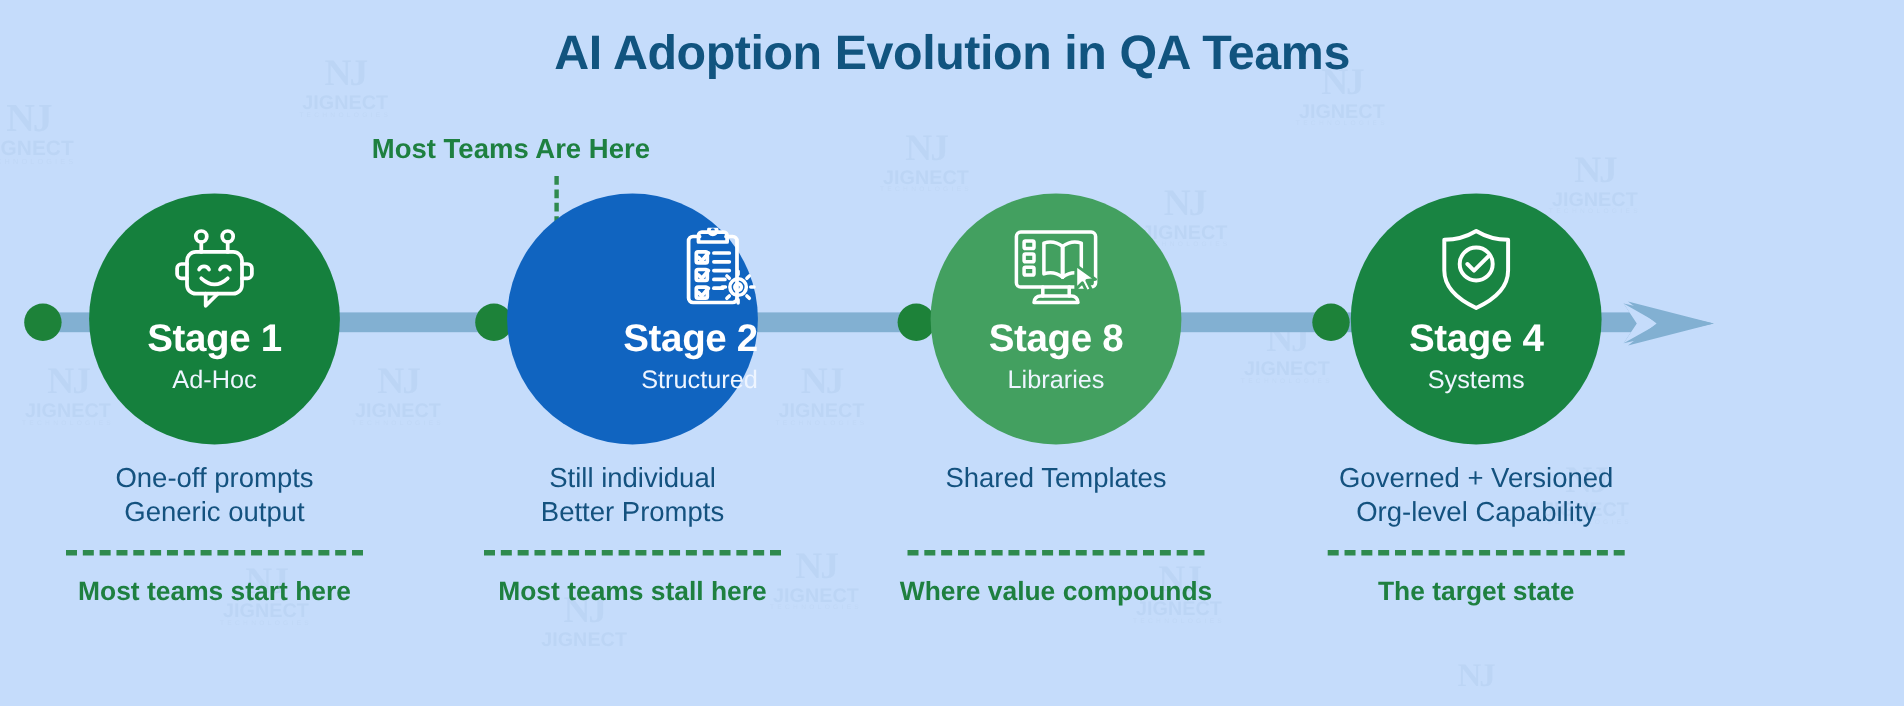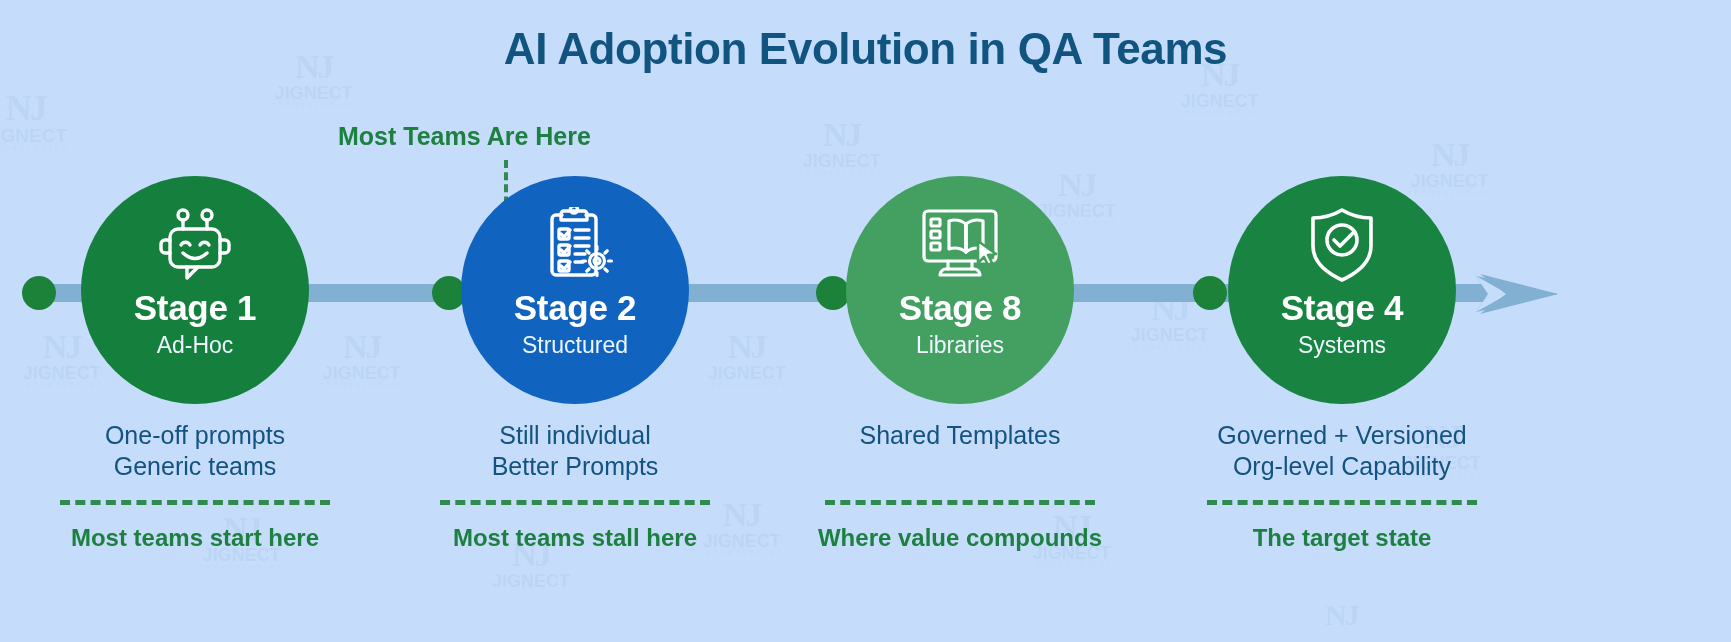--- a/index.html
+++ b/index.html
@@ -195,28 +195,28 @@
             <path d="M26 45 q12 11 24 0"></path>
             <path d="M30 59 L30 70 L41 59"></path>
           </g>
         </svg>
       </div>
       <div class="s-title">Stage 1</div>
       <div class="s-sub">Ad-Hoc</div>
     </div>
     <div class="desc">
       <div>One-off prompts</div>
-      <div>Generic teams</div>
+      <div>Generic output</div>
     </div>
     <div class="dashed"></div>
     <div class="foot">Most teams start here</div>
   </div>
 
   <div class="col" style="left:385px;">
-    <div class="circle" style="background:#1064c0;">
+    <div class="circle" style="background:#1064c0;align-items:flex-end;">
       <div class="icon">
         <svg width="80" height="76" viewBox="0 0 80 76">
           <g fill="none" stroke="#ffffff" stroke-width="3.4" stroke-linecap="round" stroke-linejoin="round">
             <path d="M21 8 h6 M21 8 a4 4 0 0 0 -4 4 v52 a4 4 0 0 0 4 4 h36 a4 4 0 0 0 4 -4 v-52 a4 4 0 0 0 -4 -4 h-6"></path>
             <path d="M29 4 h20 a3 3 0 0 1 3 3 v6 h-26 v-6 a3 3 0 0 1 3 -3 z"></path>
             <circle cx="39" cy="2.5" r="3.6"></circle>
             <rect x="24" y="22" width="10" height="10" rx="1.5"></rect>
             <path d="M26 27 l3 3 l6 -7"></path>
             <path d="M40 23 h14 M40 31 h14"></path>
             <rect x="24" y="38" width="10" height="10" rx="1.5"></rect>

